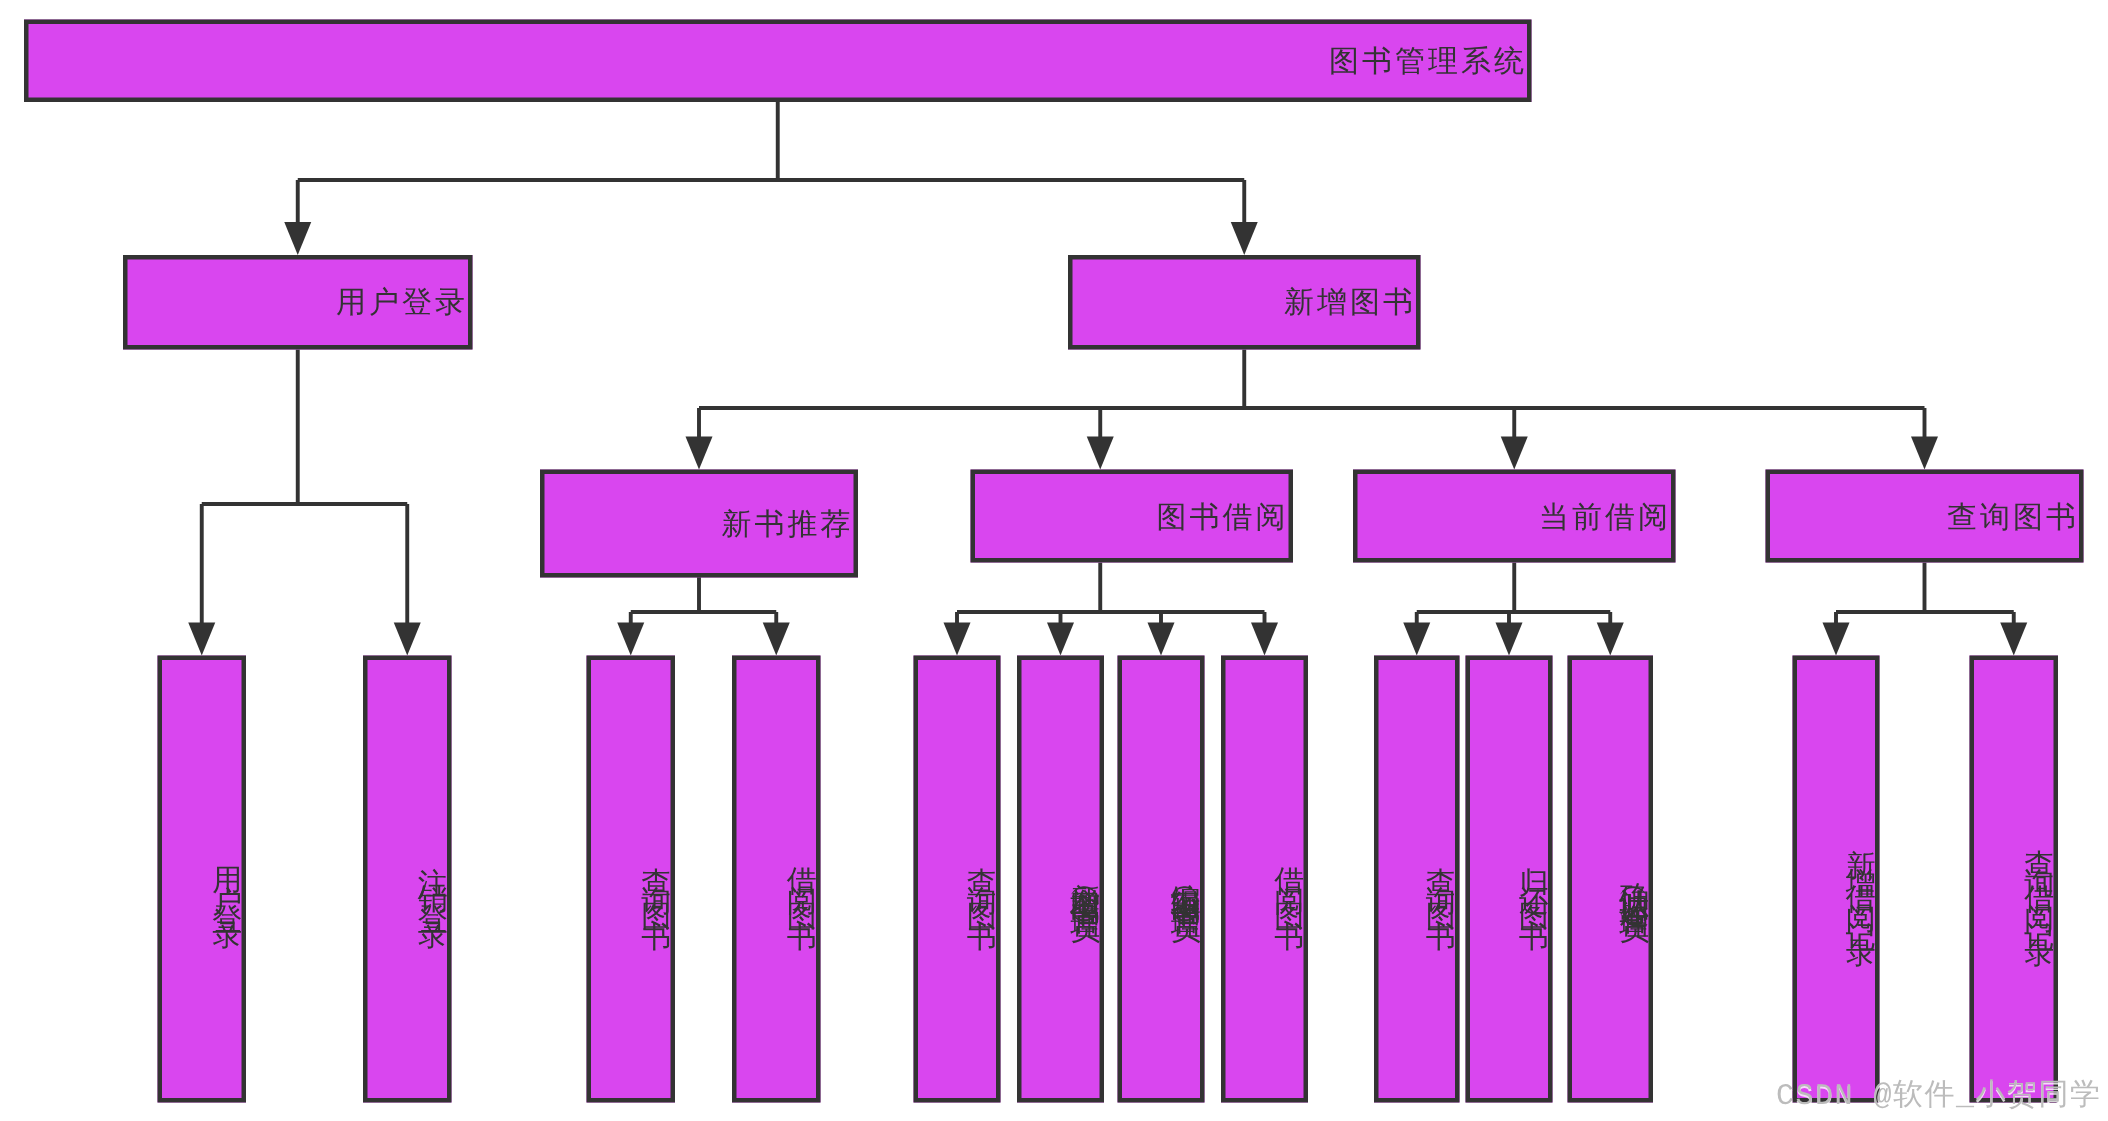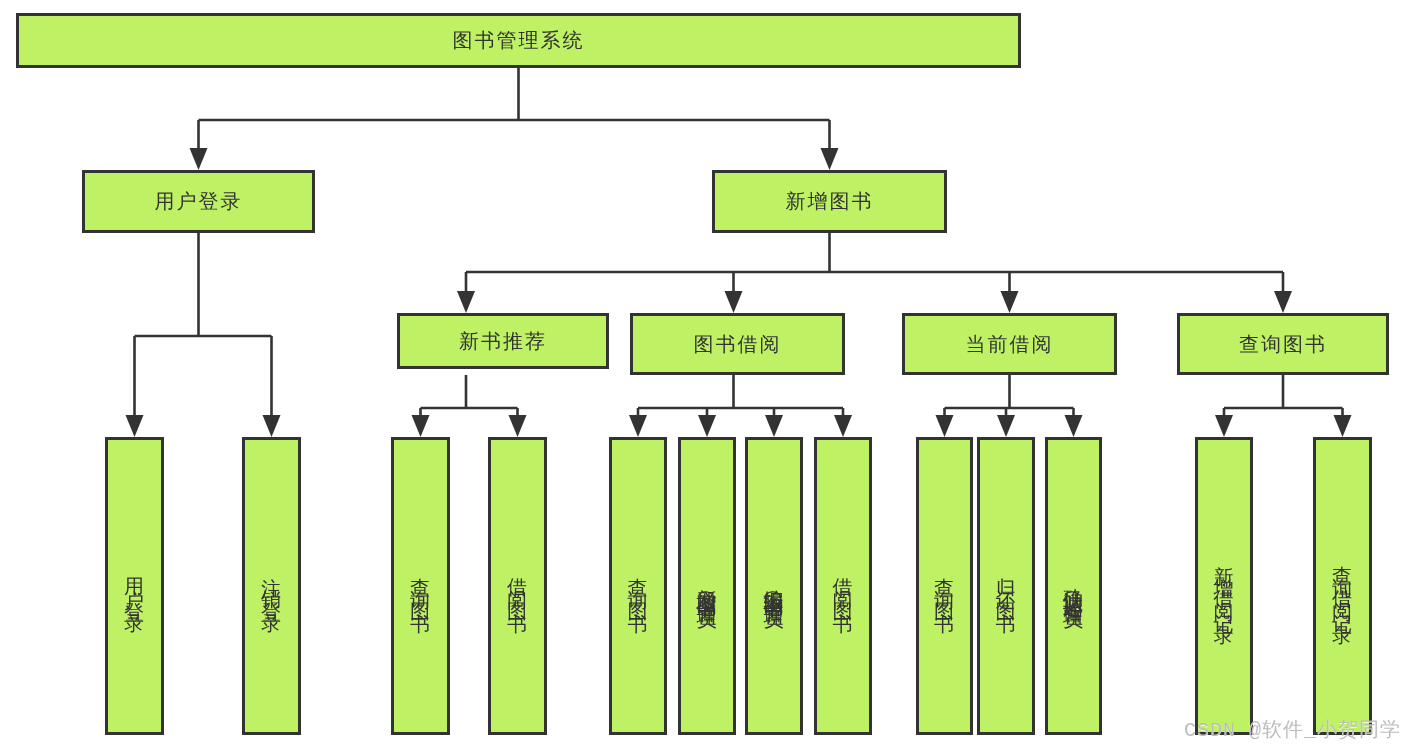--- a/index.html
+++ b/index.html
@@ -6,30 +6,30 @@
     --line:#333333; --box-border:#333333; --text:#333333;
     --background:#ffffff; --watermark:#bcbcbc;
   }
   html,body{margin:0;padding:0;background:var(--background);}
   body{font-family:"Liberation Sans","DejaVu Sans",sans-serif;color:var(--text);}
   #stage{position:relative;width:1405px;height:747px;background:var(--background);overflow:hidden;}
   svg.wires{position:absolute;left:0;top:0;width:1405px;height:747px;}
   svg.wires path{stroke:var(--line);stroke-width:2.6;fill:none;}
   svg.wires polygon{fill:var(--line);stroke:none;}
   .box{
-    position:absolute;background:#bef264;border:3px solid var(--box-border);
-    box-sizing:border-box;display:flex;align-items:center;justify-content:center;
+    position:absolute;background:#d946ef;border:3px solid var(--box-border);
+    box-sizing:border-box;display:flex;align-items:center;justify-content:flex-end;
     color:var(--text);
   }
   .hbox{font-size:20px;letter-spacing:2px;}
   .b-root{left:16px;top:13px;width:1005px;height:55px;}
   .b-l2a{left:82px;top:170px;width:233px;height:63px;}
   .b-l2b{left:712px;top:170px;width:235px;height:63px;}
-  .b-l3a{left:360px;top:313px;width:212px;height:56px;margin-left:37px;}
-  .b-l3b{left:630px;top:313px;width:215px;height:62px;}
+  .b-l3a{left:360px;top:313px;width:212px;height:72px;}
+  .b-l3b{left:647px;top:313px;width:215px;height:62px;}
   .b-l3c{left:902px;top:313px;width:215px;height:62px;}
   .b-l3d{left:1177px;top:313px;width:212px;height:62px;}
   .leaf{top:437px;height:298px;}
   .vtext{
     writing-mode:vertical-rl;text-orientation:mixed;
     font-size:20px;letter-spacing:12px;line-height:1;white-space:nowrap;
   }
   .dense .vtext{letter-spacing:3px;}
   .wm{
     position:absolute;right:4px;bottom:4px;font-size:20px;

